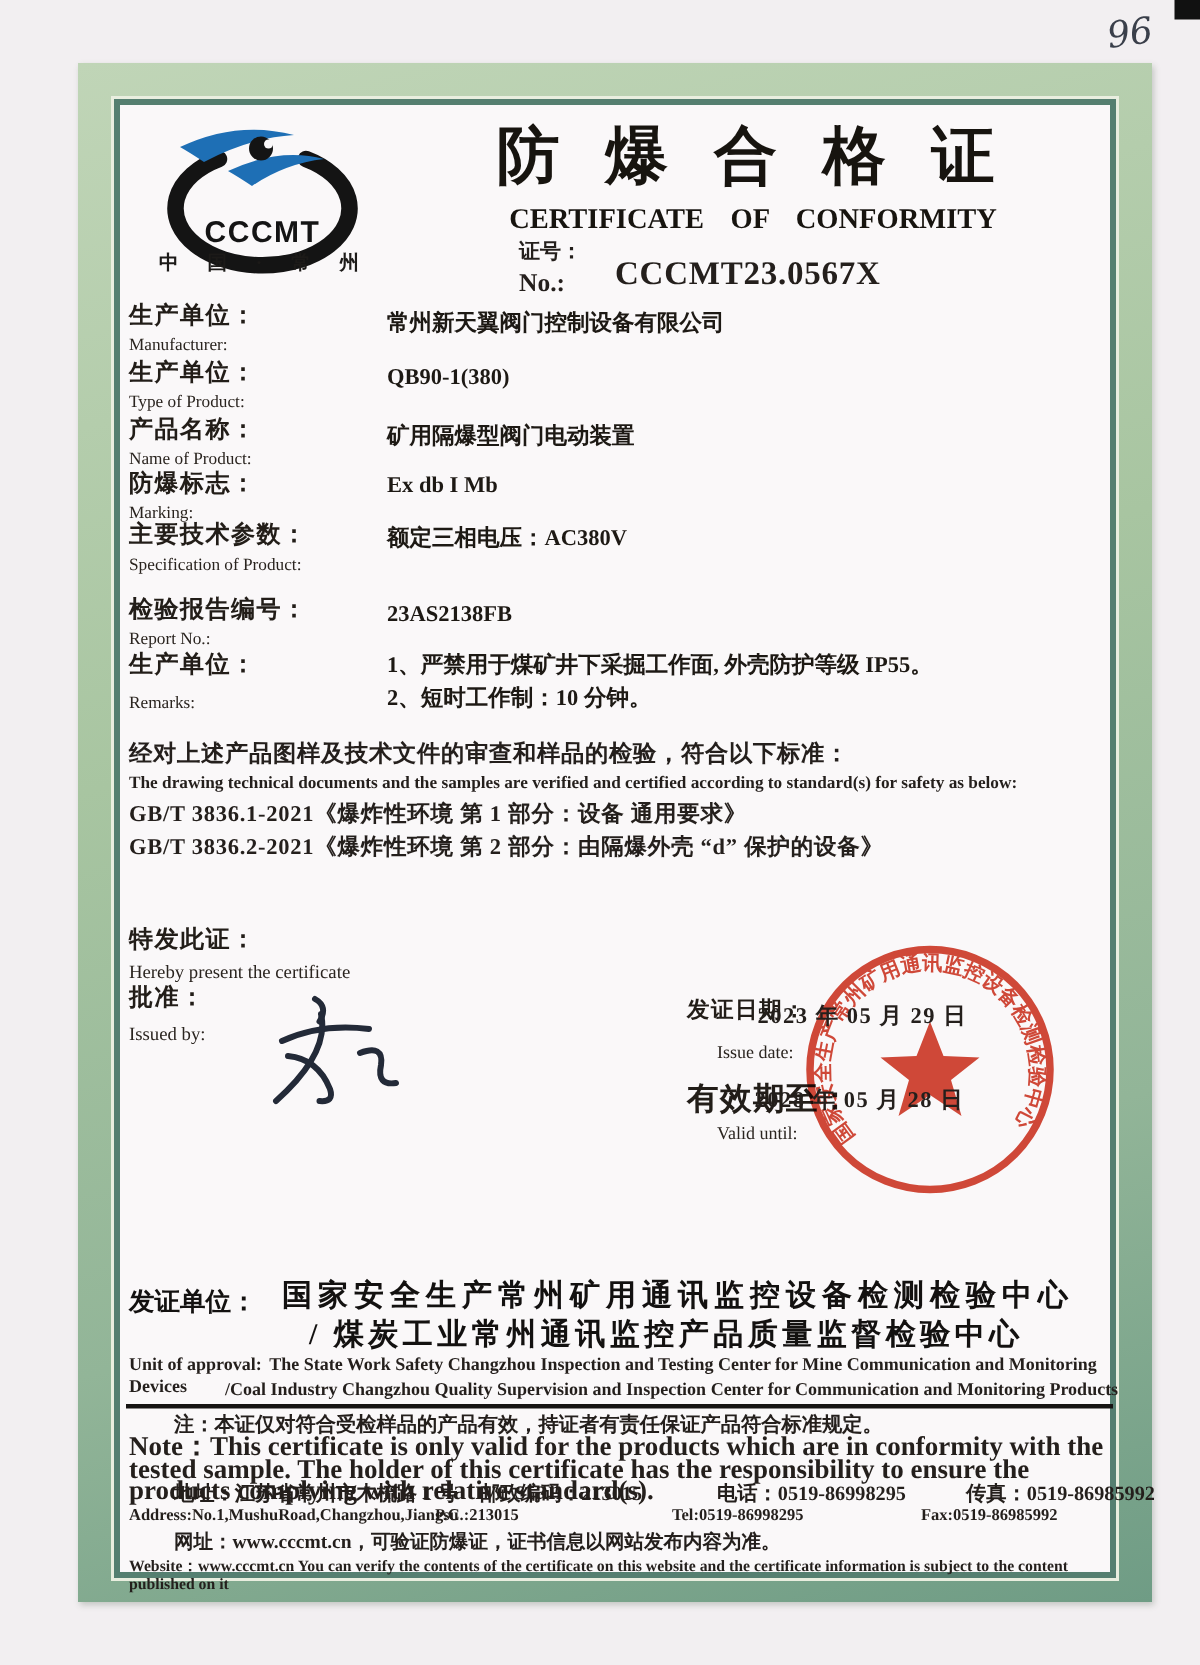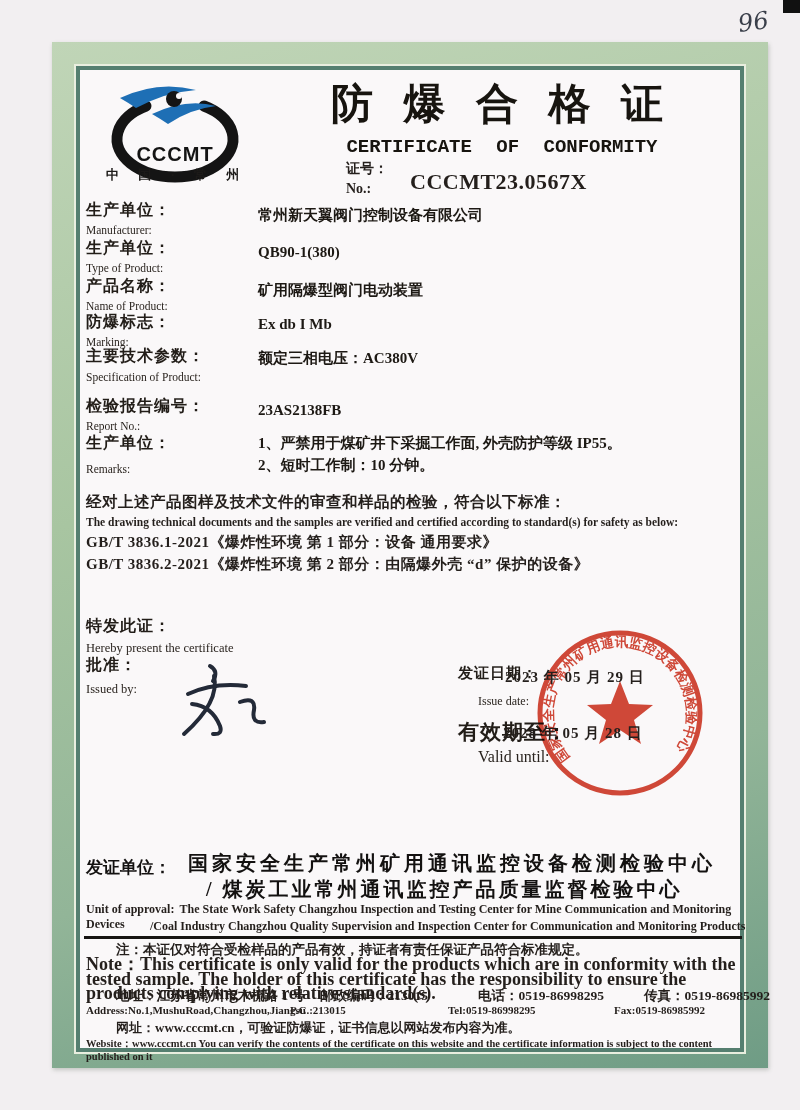--- a/index.html
+++ b/index.html
@@ -24,23 +24,23 @@
   .paper{
     left:76px;top:66px;width:660px;height:978px;
     background:#faf8f9;
     border:4px solid var(--border-dark);
     box-shadow:0 0 0 2px #e9eedf;
   }
   
   .title-cn{left:272px;top:76px;width:460px;text-align:center;
     font-size:42px;font-weight:bold;letter-spacing:10px;color:#17140f;}
   .title-en{left:272px;top:136px;width:460px;text-align:center;
-    font-size:19px;font-weight:bold;word-spacing:13px;color:#17140f;font-family:Liberation Mono, monospace;}
+    font-size:19px;font-weight:bold;word-spacing:13px;color:#17140f;}
   .certno-lab{left:346px;top:159px;font-size:14px;font-weight:bold;line-height:20px;}
-  .certno-lab .en{font-weight:bold;font-size:14px;}
+  .certno-lab .en{font-weight:bold;font-size:17px;}
   .certno-val{left:410px;top:169px;font-size:22px;font-weight:bold;letter-spacing:.5px;}
   
   .logo{left:100px;top:84px;width:170px;height:100px;}
   .logo-sub{left:106px;top:166px;width:160px;font-size:13px;font-weight:bold;letter-spacing:8px;color:#1c1a18;}
   
   .lab-cn{left:86px;font-size:16px;font-weight:bold;letter-spacing:1px;color:#221d18;}
   .lab-en{left:86px;font-size:11.5px;font-weight:normal;color:#2a241f;}
   .val{left:258px;font-size:15px;font-weight:bold;color:#1d1914;}
   
   .std-cn{left:86px;font-size:15.5px;font-weight:bold;letter-spacing:.5px;}
@@ -132,21 +132,21 @@
     <path d="M34,44 q20,2 28,22 q3,9 -7,8"></path>
     <path d="M82,42 q16,-6 14,8 q-3,14 10,12"></path>
   </g>
 </svg>
 
 <div class="abs lab-cn" style="left:458px;top:664px;font-size:15px">发证日期：</div>
 <div class="abs lab-en" style="left:478px;top:694px;font-size:12px">Issue date:</div>
 <div class="abs dateval" style="left:505px;top:668px">2023 年 05 月 29 日</div>
 
 <div class="abs lab-cn" style="left:458px;top:718px;font-size:21px">有效期至：</div>
-<div class="abs lab-en" style="left:478px;top:748px;font-size:16px">Valid until:</div>
+<div class="abs lab-en" style="left:478px;top:748px;font-size:12px">Valid until:</div>
 <div class="abs dateval" style="left:503px;top:724px">2028 年 05 月 28 日</div>
 
 <svg class="abs stamp" viewBox="0 0 190 190">
   <circle cx="95" cy="95" r="80" fill="none" stroke="#d03a28" stroke-width="5"></circle>
   <path id="stampRing" d="M45,140 A67,67 0 1 1 145,140" fill="none"></path>
   <text font-family="Liberation Serif, serif" font-size="13.5" font-weight="bold" fill="#d03a28">
     <textPath href="#stampRing" startOffset="0">国家安全生产常州矿用通讯监控设备检测检验中心</textPath>
   </text>
   <path d="M95,63 L104,86 L128,87 L109,102 L116,126 L95,112 L74,126 L81,102 L62,87 L86,86 Z" fill="#d03a28"></path>
 </svg>

